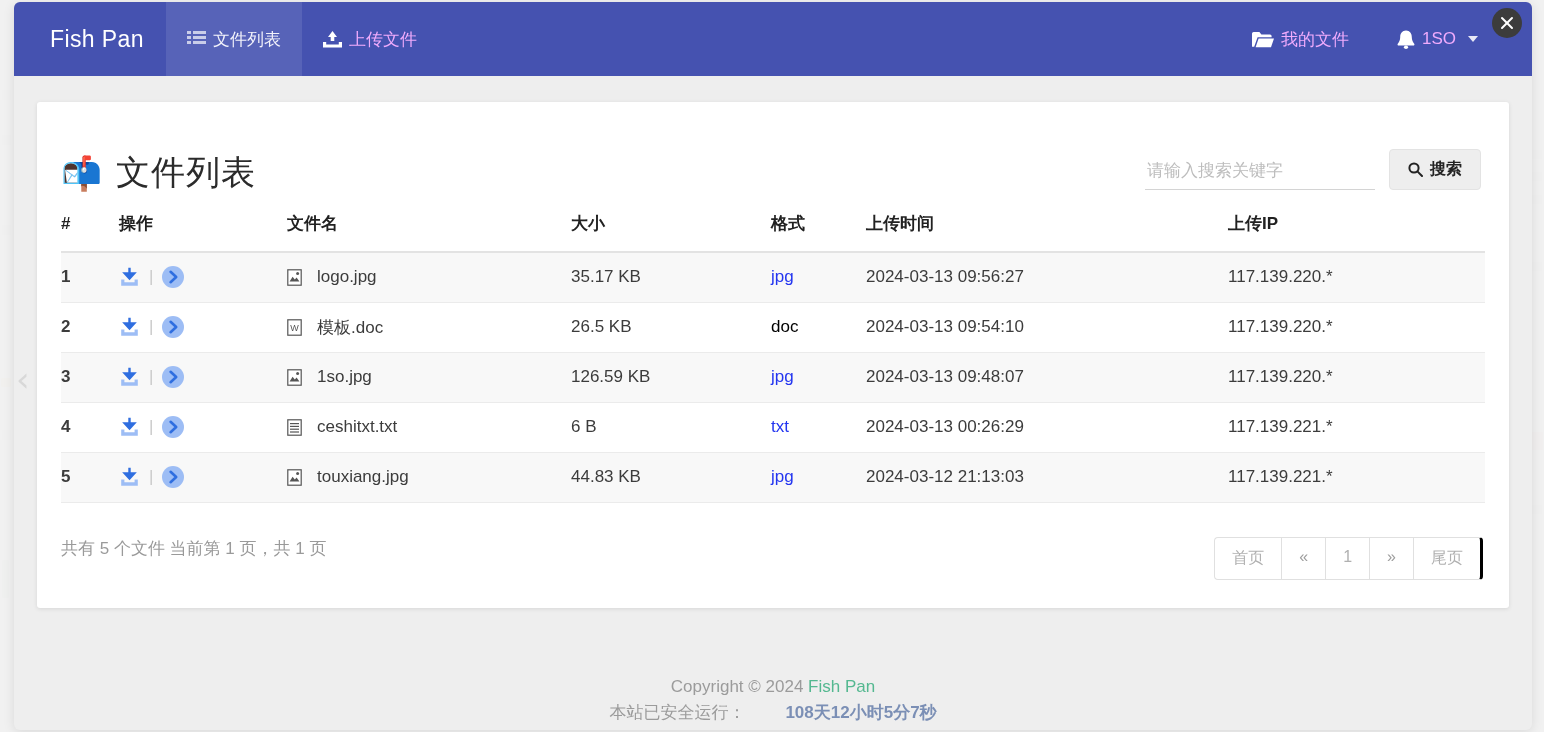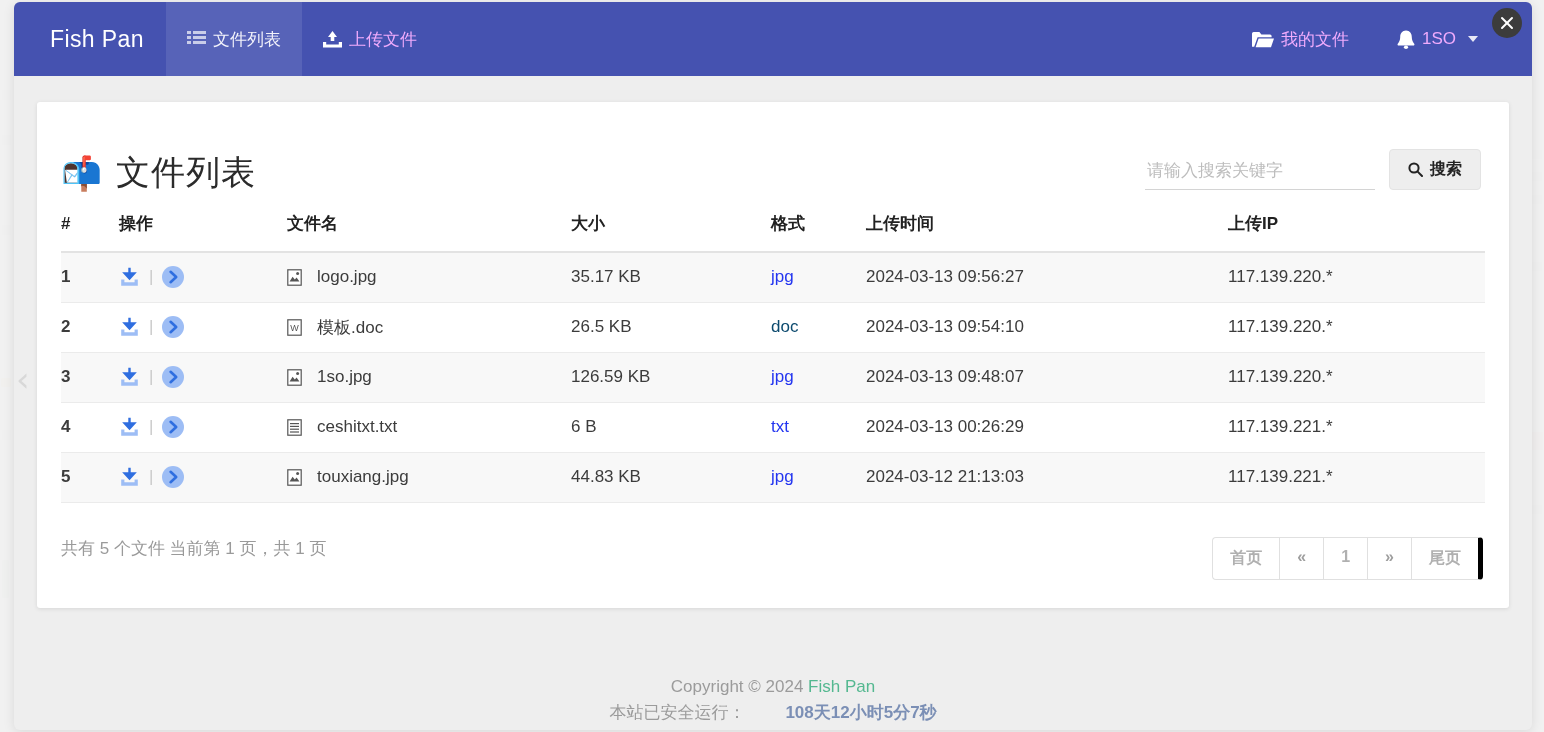--- a/index.html
+++ b/index.html
@@ -212,34 +212,34 @@
   .fname { display:flex; align-items:center; gap:15px; }
   .fmt-link { color:#2335f0; text-decoration:none; cursor:pointer; }
 
   
   .card-foot {
     display:flex; align-items:flex-start;
     padding: 34px 26px 0 24px;
   }
   #summary { font-size:17px; color:#9a9a9a; }
   .foot-spacer { flex:1; }
-  .pager { display:flex;font-weight:bold; }
+  .pager { display:flex; }
   .pager .pg {
     border:1px solid #e0e0e0;
     border-right:none;
     background:#ffffff;
     color:#b0b0b0;
     font-size:16px;
     padding: 10px 17px;
     cursor:pointer;
     min-width:40px;
     text-align:center;
   }
   .pager .pg:first-child { border-top-left-radius:4px; border-bottom-left-radius:4px; }
-  .pager .pg:last-child { border-right:5px solid #000000; border-top-right-radius:4px; border-bottom-right-radius:4px; }
+  .pager .pg:last-child { border-right:3px solid #000000; border-top-right-radius:4px; border-bottom-right-radius:4px; }
   .pager .pg.sym { color:#9e9e9e; }
 
   
   #footer {
     position:absolute;
     left:0; right:0; bottom: 4px;
     text-align:center;
     font-size:17px;
     color:#9b9b9b;
     line-height: 26px;
@@ -416,21 +416,21 @@
                   <span class="ic">
                     <svg width="15" height="17" viewBox="0 0 15 17" fill="none">
                       <rect x="0.8" y="0.8" width="13.4" height="15.4" stroke="#555" stroke-width="1.2" fill="#ffffff"></rect>
                       <text x="7.5" y="12" text-anchor="middle" font-size="9" fill="#555" font-family="&quot;Liberation Sans&quot;, sans-serif">W</text>
                     </svg>
                   </span>
                   <span>模板.doc</span>
                 </div>
               </td>
               <td class="col-size">26.5 KB</td>
-              <td class="col-fmt"><a class="fmt-link" style="color: #0c4a6e; margin-top: 32px;">doc</a></td>
+              <td class="col-fmt"><a class="fmt-link" style="color: #000000; margin-top: 32px;">doc</a></td>
               <td class="col-time">2024-03-13 09:54:10</td>
               <td class="col-ip">117.139.220.*</td>
             </tr>
             <tr>
               <td class="col-idx">3</td>
               <td class="col-act">
                 <div class="actions">
                   <span class="act-btn"><svg width="21" height="20" viewBox="0 0 21 20">
                       <path d="M10.5 0.8 L10.5 9.2 M10.5 11.4 L5.9 6.4 L15.1 6.4 Z" stroke="#2f6ee0" stroke-width="2.4" fill="#2f6ee0"></path>
                       <path d="M2.2 12.4 L5.4 12.4 L5.4 15.2 L15.6 15.2 L15.6 12.4 L18.8 12.4 L18.8 18.8 L2.2 18.8 Z" fill="#9dbdf5"></path>

